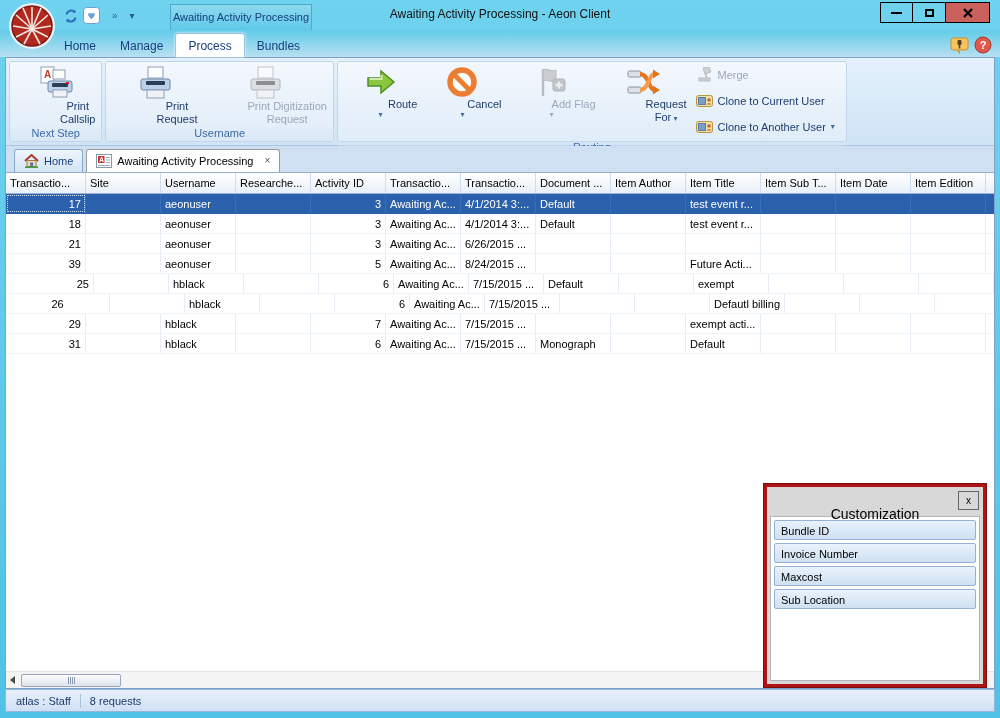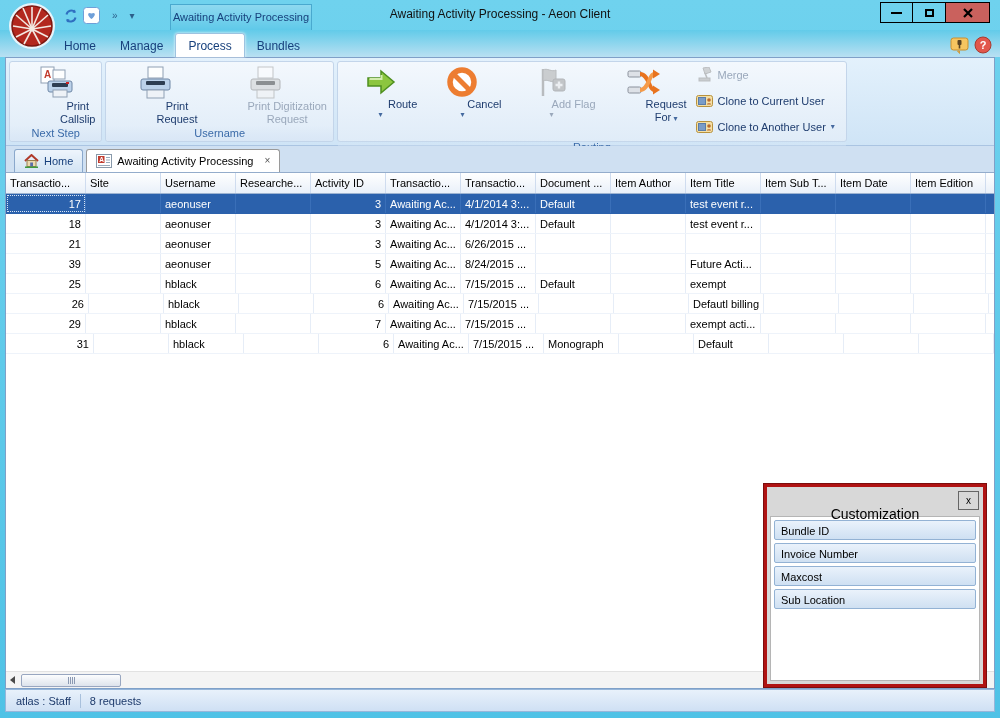--- a/index.html
+++ b/index.html
@@ -477,37 +477,37 @@
             <div class="gcell" style="width: 75px; text-align: left;">8/24/2015 ...</div>
             <div class="gcell" style="width: 75px; text-align: left;"></div>
             <div class="gcell" style="width: 75px; text-align: left;"></div>
             <div class="gcell" style="width: 75px; text-align: left;">Future Acti...</div>
             <div class="gcell" style="width: 75px; text-align: left;"></div>
             <div class="gcell" style="width: 75px; text-align: left;"></div>
             <div class="gcell" style="width: 75px; text-align: left;"></div>
             <div class="gcell fill"></div>
           </div>
           <div class="grow">
-            <div class="gcell first" style="width: 80px; text-align: right;">25</div>
+            <div class="gcell first" style="width: 88px; text-align: right;">25</div>
             <div class="gcell" style="width: 75px; text-align: left;"></div>
             <div class="gcell" style="width: 75px; text-align: left;">hblack</div>
             <div class="gcell" style="width: 75px; text-align: left;"></div>
             <div class="gcell" style="width: 75px; text-align: right;">6</div>
             <div class="gcell" style="width: 75px; text-align: left;">Awaiting Ac...</div>
             <div class="gcell" style="width: 75px; text-align: left;">7/15/2015 ...</div>
             <div class="gcell" style="width: 75px; text-align: left;">Default</div>
             <div class="gcell" style="width: 75px; text-align: left;"></div>
             <div class="gcell" style="width: 75px; text-align: left;">exempt</div>
             <div class="gcell" style="width: 75px; text-align: left;"></div>
             <div class="gcell" style="width: 75px; text-align: left;"></div>
             <div class="gcell" style="width: 75px; text-align: left;"></div>
             <div class="gcell fill"></div>
           </div>
           <div class="grow">
-            <div class="gcell first" style="width: 83px; text-align: right;">26</div>
+            <div class="gcell first" style="width: 104px; text-align: center;">26</div>
             <div class="gcell" style="width: 75px; text-align: left;"></div>
             <div class="gcell" style="width: 75px; text-align: left;">hblack</div>
             <div class="gcell" style="width: 75px; text-align: left;"></div>
             <div class="gcell" style="width: 75px; text-align: right;">6</div>
             <div class="gcell" style="width: 75px; text-align: left;">Awaiting Ac...</div>
             <div class="gcell" style="width: 75px; text-align: left;">7/15/2015 ...</div>
             <div class="gcell" style="width: 75px; text-align: left;"></div>
             <div class="gcell" style="width: 75px; text-align: left;"></div>
             <div class="gcell" style="width: 75px; text-align: left;">Defautl billing</div>
             <div class="gcell" style="width: 75px; text-align: left;"></div>
@@ -525,21 +525,21 @@
             <div class="gcell" style="width: 75px; text-align: left;">7/15/2015 ...</div>
             <div class="gcell" style="width: 75px; text-align: left;"></div>
             <div class="gcell" style="width: 75px; text-align: left;"></div>
             <div class="gcell" style="width: 75px; text-align: left;">exempt acti...</div>
             <div class="gcell" style="width: 75px; text-align: left;"></div>
             <div class="gcell" style="width: 75px; text-align: left;"></div>
             <div class="gcell" style="width: 75px; text-align: left;"></div>
             <div class="gcell fill"></div>
           </div>
           <div class="grow">
-            <div class="gcell first" style="width: 88px; text-align: right;">31</div>
+            <div class="gcell first" style="width: 80px; text-align: right;">31</div>
             <div class="gcell" style="width: 75px; text-align: left;"></div>
             <div class="gcell" style="width: 75px; text-align: left;">hblack</div>
             <div class="gcell" style="width: 75px; text-align: left;"></div>
             <div class="gcell" style="width: 75px; text-align: right;">6</div>
             <div class="gcell" style="width: 75px; text-align: left;">Awaiting Ac...</div>
             <div class="gcell" style="width: 75px; text-align: left;">7/15/2015 ...</div>
             <div class="gcell" style="width: 75px; text-align: left;">Monograph</div>
             <div class="gcell" style="width: 75px; text-align: left;"></div>
             <div class="gcell" style="width: 75px; text-align: left;">Default</div>
             <div class="gcell" style="width: 75px; text-align: left;"></div>

